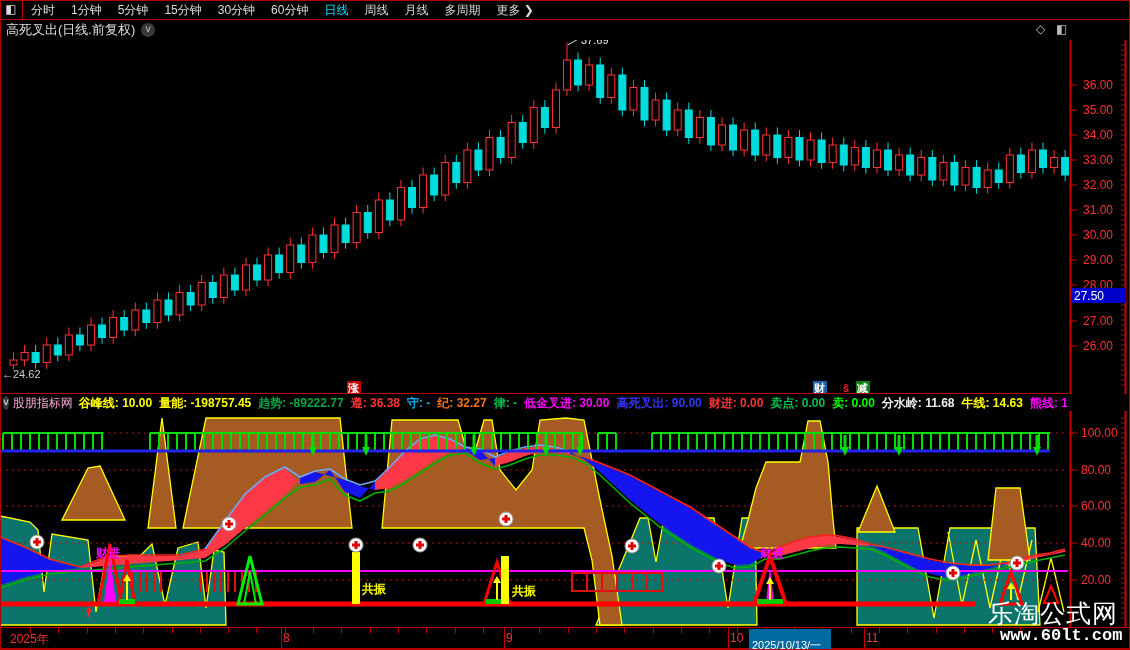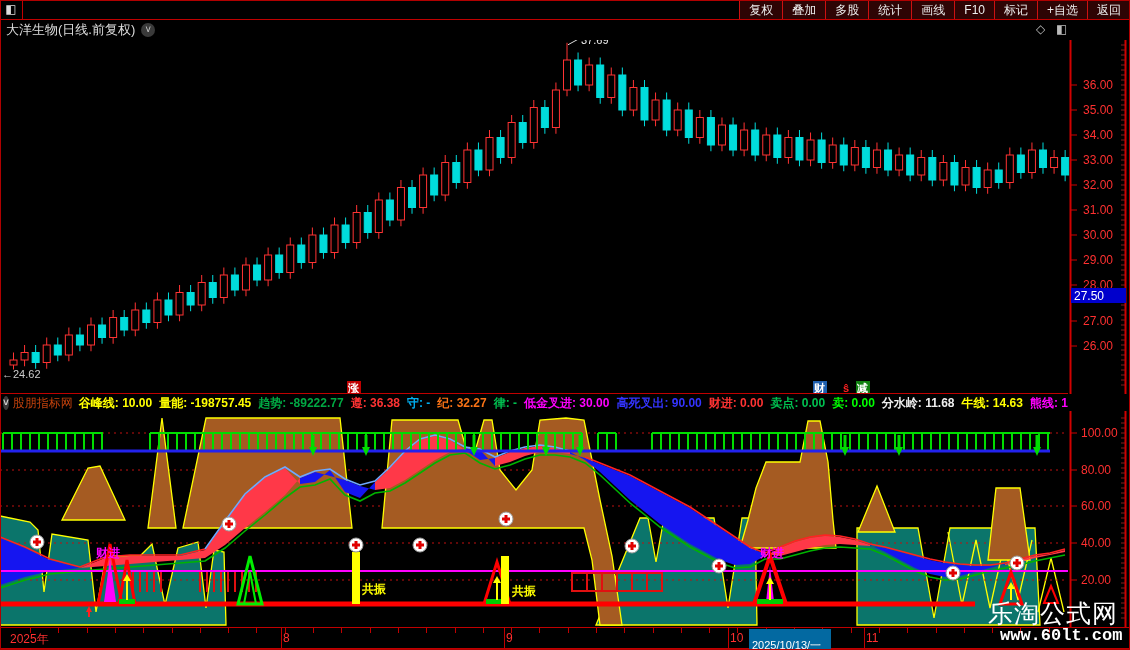--- a/index.html
+++ b/index.html
@@ -17,56 +17,58 @@
   .tb-btn{color:#EEE;font-size:12px;line-height:18px;padding:0 9px;background:#2E0404;
           border-left:1px solid #CC1111;white-space:nowrap}
   .titlebar{position:absolute;top:20px;left:0;width:1068px;height:20px;display:flex;
             align-items:center;color:#DDD;font-size:13px;z-index:4}
   .chev{display:inline-block;width:14px;height:14px;border-radius:50%;background:#3A3A3A;color:#CFCFCF;
         font-size:10px;line-height:13px;text-align:center;margin-left:6px}
   .t-ico{position:absolute;top:22px;color:#BBB;font-size:12px;z-index:4}
   .ihdr{position:absolute;top:393px;left:0;width:1068px;height:18px;border-top:1px solid #C00000;
         background:#000;display:flex;align-items:center;font-size:12px;font-weight:bold;
         white-space:nowrap;overflow:hidden;z-index:3}
-  .ihdr .site{color:#c2410c;margin:0 6px 0 4px;font-weight:normal}
+  .ihdr .site{color:#f9a8d4;margin:0 6px 0 4px;font-weight:normal}
   .ihdr .it{margin-right:7px}
   .xband{position:absolute;top:627px;left:0;width:1130px;height:20px;border-top:1px solid #C00000;
          border-bottom:1px solid #C00000;background:#000;z-index:3}
   .xlab{position:absolute;top:3px;color:#FF3030;font-size:12px}
   .xtick{position:absolute;top:0;width:1px;background:#C00000}
   .datebox{position:absolute;top:1px;height:28px;background:#0369a1;color:#FFF;font-size:11px;
            line-height:16px;padding:8px 3px;z-index:2}
   .wm1{position:absolute;left:988px;top:597px;color:#FFF;font-size:25px;font-weight:normal;
        letter-spacing:1px;z-index:6}
   .wm2{position:absolute;left:1000px;top:626px;color:#FFF;font-size:17px;font-weight:bold;
        font-family:Liberation Mono, monospace;z-index:6}
   svg{position:absolute;left:0;display:block}
 </style>
 </head>
 <body>
 
 <div class="frame"></div>
 
 <div class="toolbar">
   <div class="win-ico">◧</div>
-  <div class="tb-right" id="tbRight">
-      <div class="tb-btn">复权</div>
-      <div class="tb-btn">叠加</div>
-      <div class="tb-btn">多股</div>
-      <div class="tb-btn">统计</div>
-      <div class="tb-btn">画线</div>
-      <div class="tb-btn">F10</div>
-      <div class="tb-btn">标记</div>
-      <div class="tb-btn">+自选</div>
-      <div class="tb-btn">返回</div>
+  <div class="tb-left" id="tbLeft">
+      <div class="tb-item">分时</div>
+      <div class="tb-item">1分钟</div>
+      <div class="tb-item">5分钟</div>
+      <div class="tb-item">15分钟</div>
+      <div class="tb-item">30分钟</div>
+      <div class="tb-item">60分钟</div>
+      <div class="tb-item active">日线</div>
+      <div class="tb-item">周线</div>
+      <div class="tb-item">月线</div>
+      <div class="tb-item">多周期</div>
+      <div class="tb-item">更多 ❯</div>
     </div>
 </div>
 
 <div class="titlebar">
-  <span style="margin-left:6px">大洋生物(日线.前复权)</span>
+  <span style="margin-left:6px">高死叉出(日线.前复权)</span>
   <span class="chev">˅</span>
 </div>
 <span class="t-ico" style="left:1036px">◇</span>
 <span class="t-ico" style="left:1056px">◧</span>
 
 <svg id="mainSvg" width="1130" height="354" viewBox="0 40 1130 354" style="top:40px;z-index:1">
     <rect x="0" y="40" width="1130" height="354" fill="#000"></rect>
     <g>
       <line x1="13.5" y1="352.5" x2="13.5" y2="369.5" stroke="#FF3333" stroke-width="1"></line>
       <rect x="10" y="360" width="7" height="4.999999999999982" fill="#000" stroke="#FF3333" stroke-width="1"></rect>

